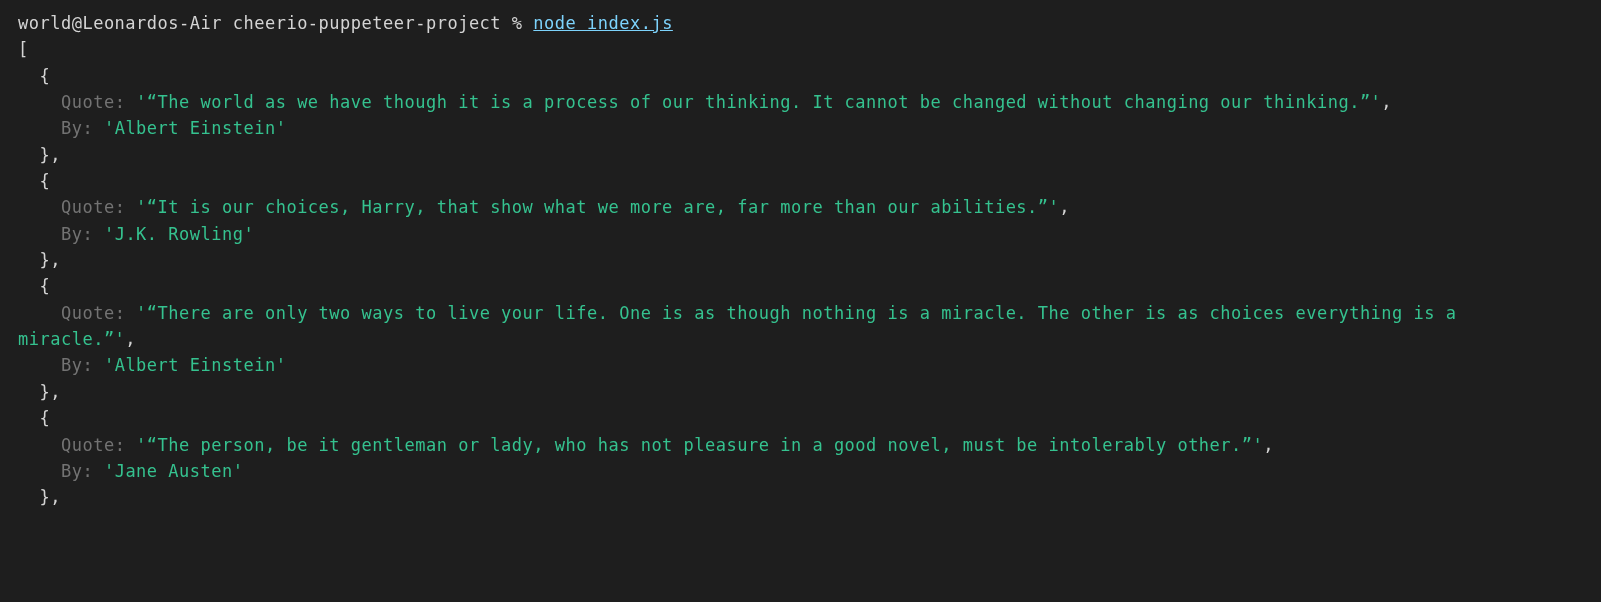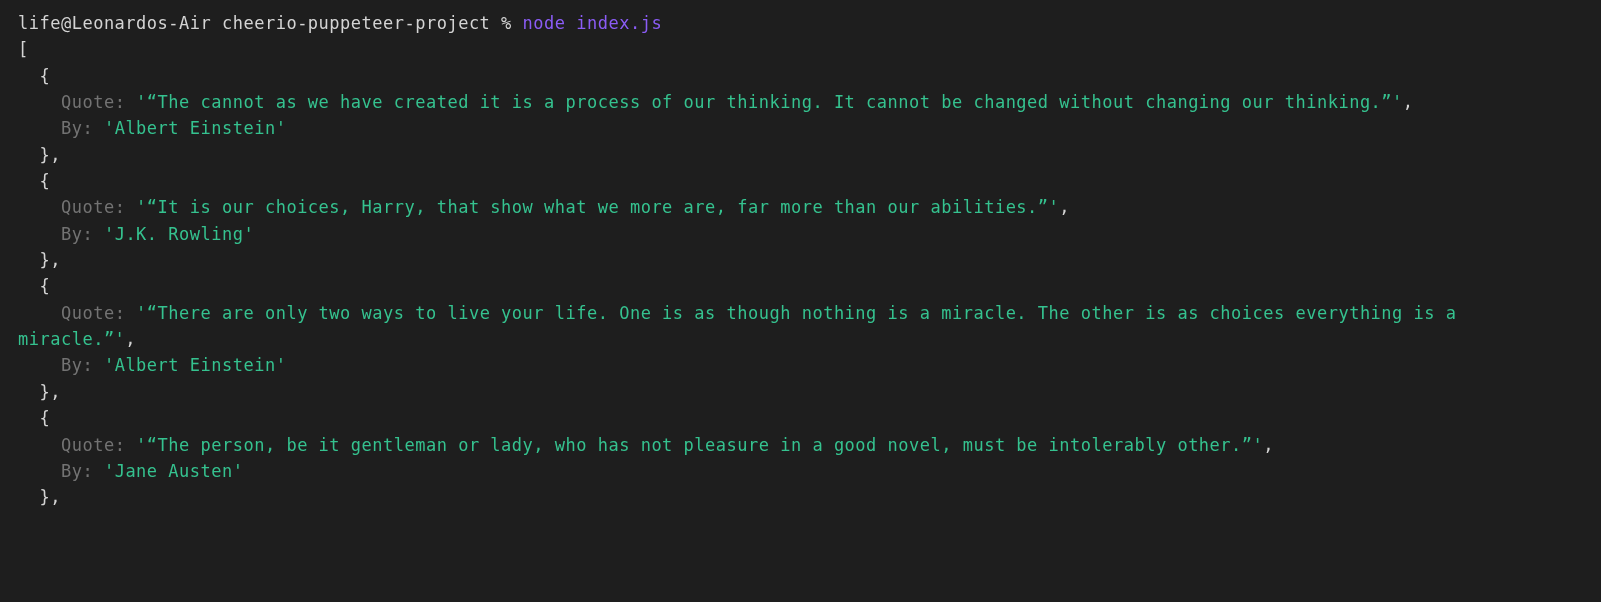--- a/index.html
+++ b/index.html
@@ -20,39 +20,40 @@
     }
     .terminal {
       white-space: pre-wrap;
       word-wrap: break-word;
       letter-spacing: 0.5px;
     }
     .prompt {
       color: #d4d4d4;
     }
     .command {
-      color: #8b5cf6;
+      color: #7dd3fc;
+      text-decoration: underline;
     }
     .bracket {
       color: #d4d4d4;
     }
     .key {
       color: #737373;
     }
     .string {
       color: #35c28f;
     }
   </style>
 </head>
 <body>
 
-<div class="terminal"><span class="prompt">life@Leonardos-Air</span><span class="prompt"> </span><span class="prompt">cheerio-puppeteer-project</span><span class="prompt"> % </span><span class="command">node index.js</span>
+<div class="terminal"><span class="prompt">world@Leonardos-Air</span><span class="prompt"> </span><span class="prompt">cheerio-puppeteer-project</span><span class="prompt"> % </span><span class="command">node index.js</span>
 <span class="bracket">[</span>
 <span class="bracket">  {</span>
-<span class="key">    Quote: </span><span class="string">'“The cannot as we have created it is a process of our thinking. It cannot be changed without changing our thinking.”'</span><span class="bracket">,</span>
+<span class="key">    Quote: </span><span class="string">'“The world as we have though it is a process of our thinking. It cannot be changed without changing our thinking.”'</span><span class="bracket">,</span>
 <span class="key">    By: </span><span class="string">'Albert Einstein'</span>
 <span class="bracket">  },</span>
 <span class="bracket">  {</span>
 <span class="key">    Quote: </span><span class="string">'“It is our choices, Harry, that show what we more are, far more than our abilities.”'</span><span class="bracket">,</span>
 <span class="key">    By: </span><span class="string">'J.K. Rowling'</span>
 <span class="bracket">  },</span>
 <span class="bracket">  {</span>
 <span class="key">    Quote: </span><span class="string">'“There are only two ways to live your life. One is as though nothing is a miracle. The other is as choices everything is a miracle.”'</span><span class="bracket">,</span>
 <span class="key">    By: </span><span class="string">'Albert Einstein'</span>
 <span class="bracket">  },</span>

